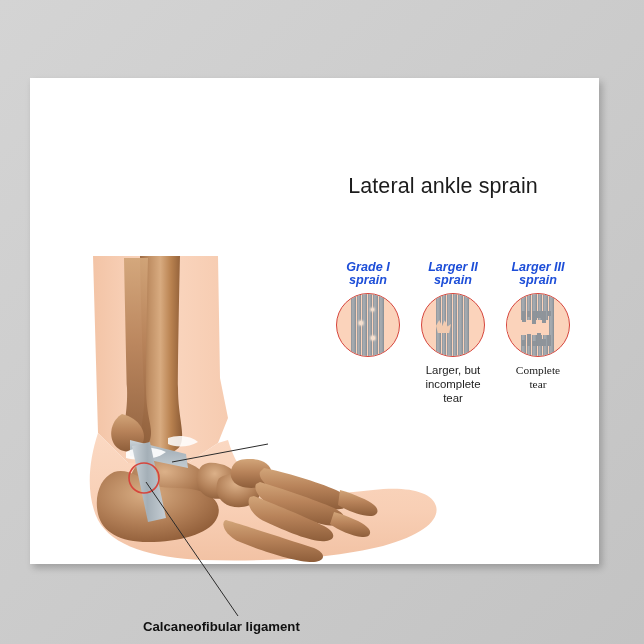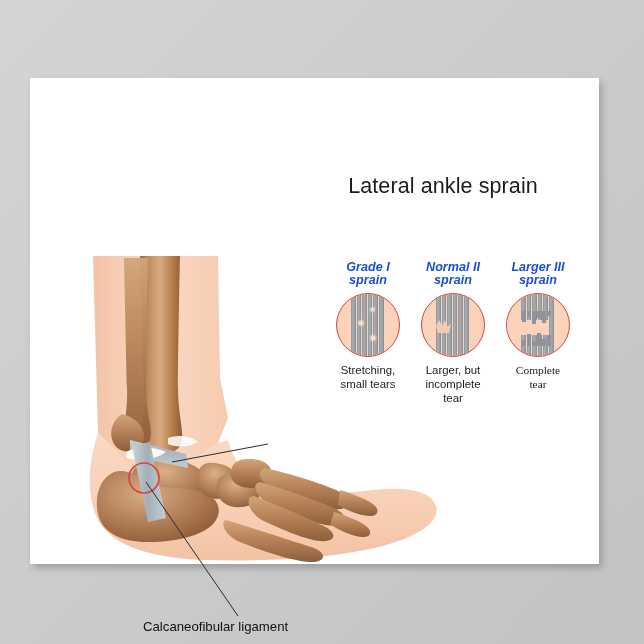--- a/index.html
+++ b/index.html
@@ -88,21 +88,21 @@
   }
 
   
   #anatomy{position:absolute;left:38px;top:150px;width:420px;height:400px;}
 
   
   .anolabel{
     position:absolute;font-size:13.2px;color:#111;white-space:nowrap;
   }
   #lbl-atfl{left:241px;top:363px;}
-  #lbl-cfl{left:113px;top:541px;}
+  #lbl-cfl{left:113px;top:541px;font-weight:bold;}
 </style>
 </head>
 <body>
 
 <div id="stage">
 
   <div id="poster">
 
     <div id="title">Lateral ankle sprain</div>
 
@@ -223,27 +223,25 @@
             <i></i>
             <i></i>
             <i></i>
             <i></i>
             <i></i>
         </div>
         <span class="speck" style="left:34px;top:14px;width:3.4px;height:3.4px;"></span>
         <span class="speck" style="left:22px;top:27px;width:3.8px;height:3.8px;"></span>
         <span class="speck" style="left:34px;top:42px;width:3.6px;height:3.6px;"></span>
       </div>
-      <div class="cap" style="white-space:pre-line;">Stretching,
-small tears</div>
     </div>
 
     <div class="gcol" style="left:380px;top:215px;">
       <div class="glabel">
-        <div>Normal II</div>
+        <div>Larger II</div>
         <div>sprain</div>
       </div>
       <div class="circ">
         <div class="fibers">
           <i></i>
             <i></i>
             <i></i>
             <i></i>
             <i></i>
             <i></i>

